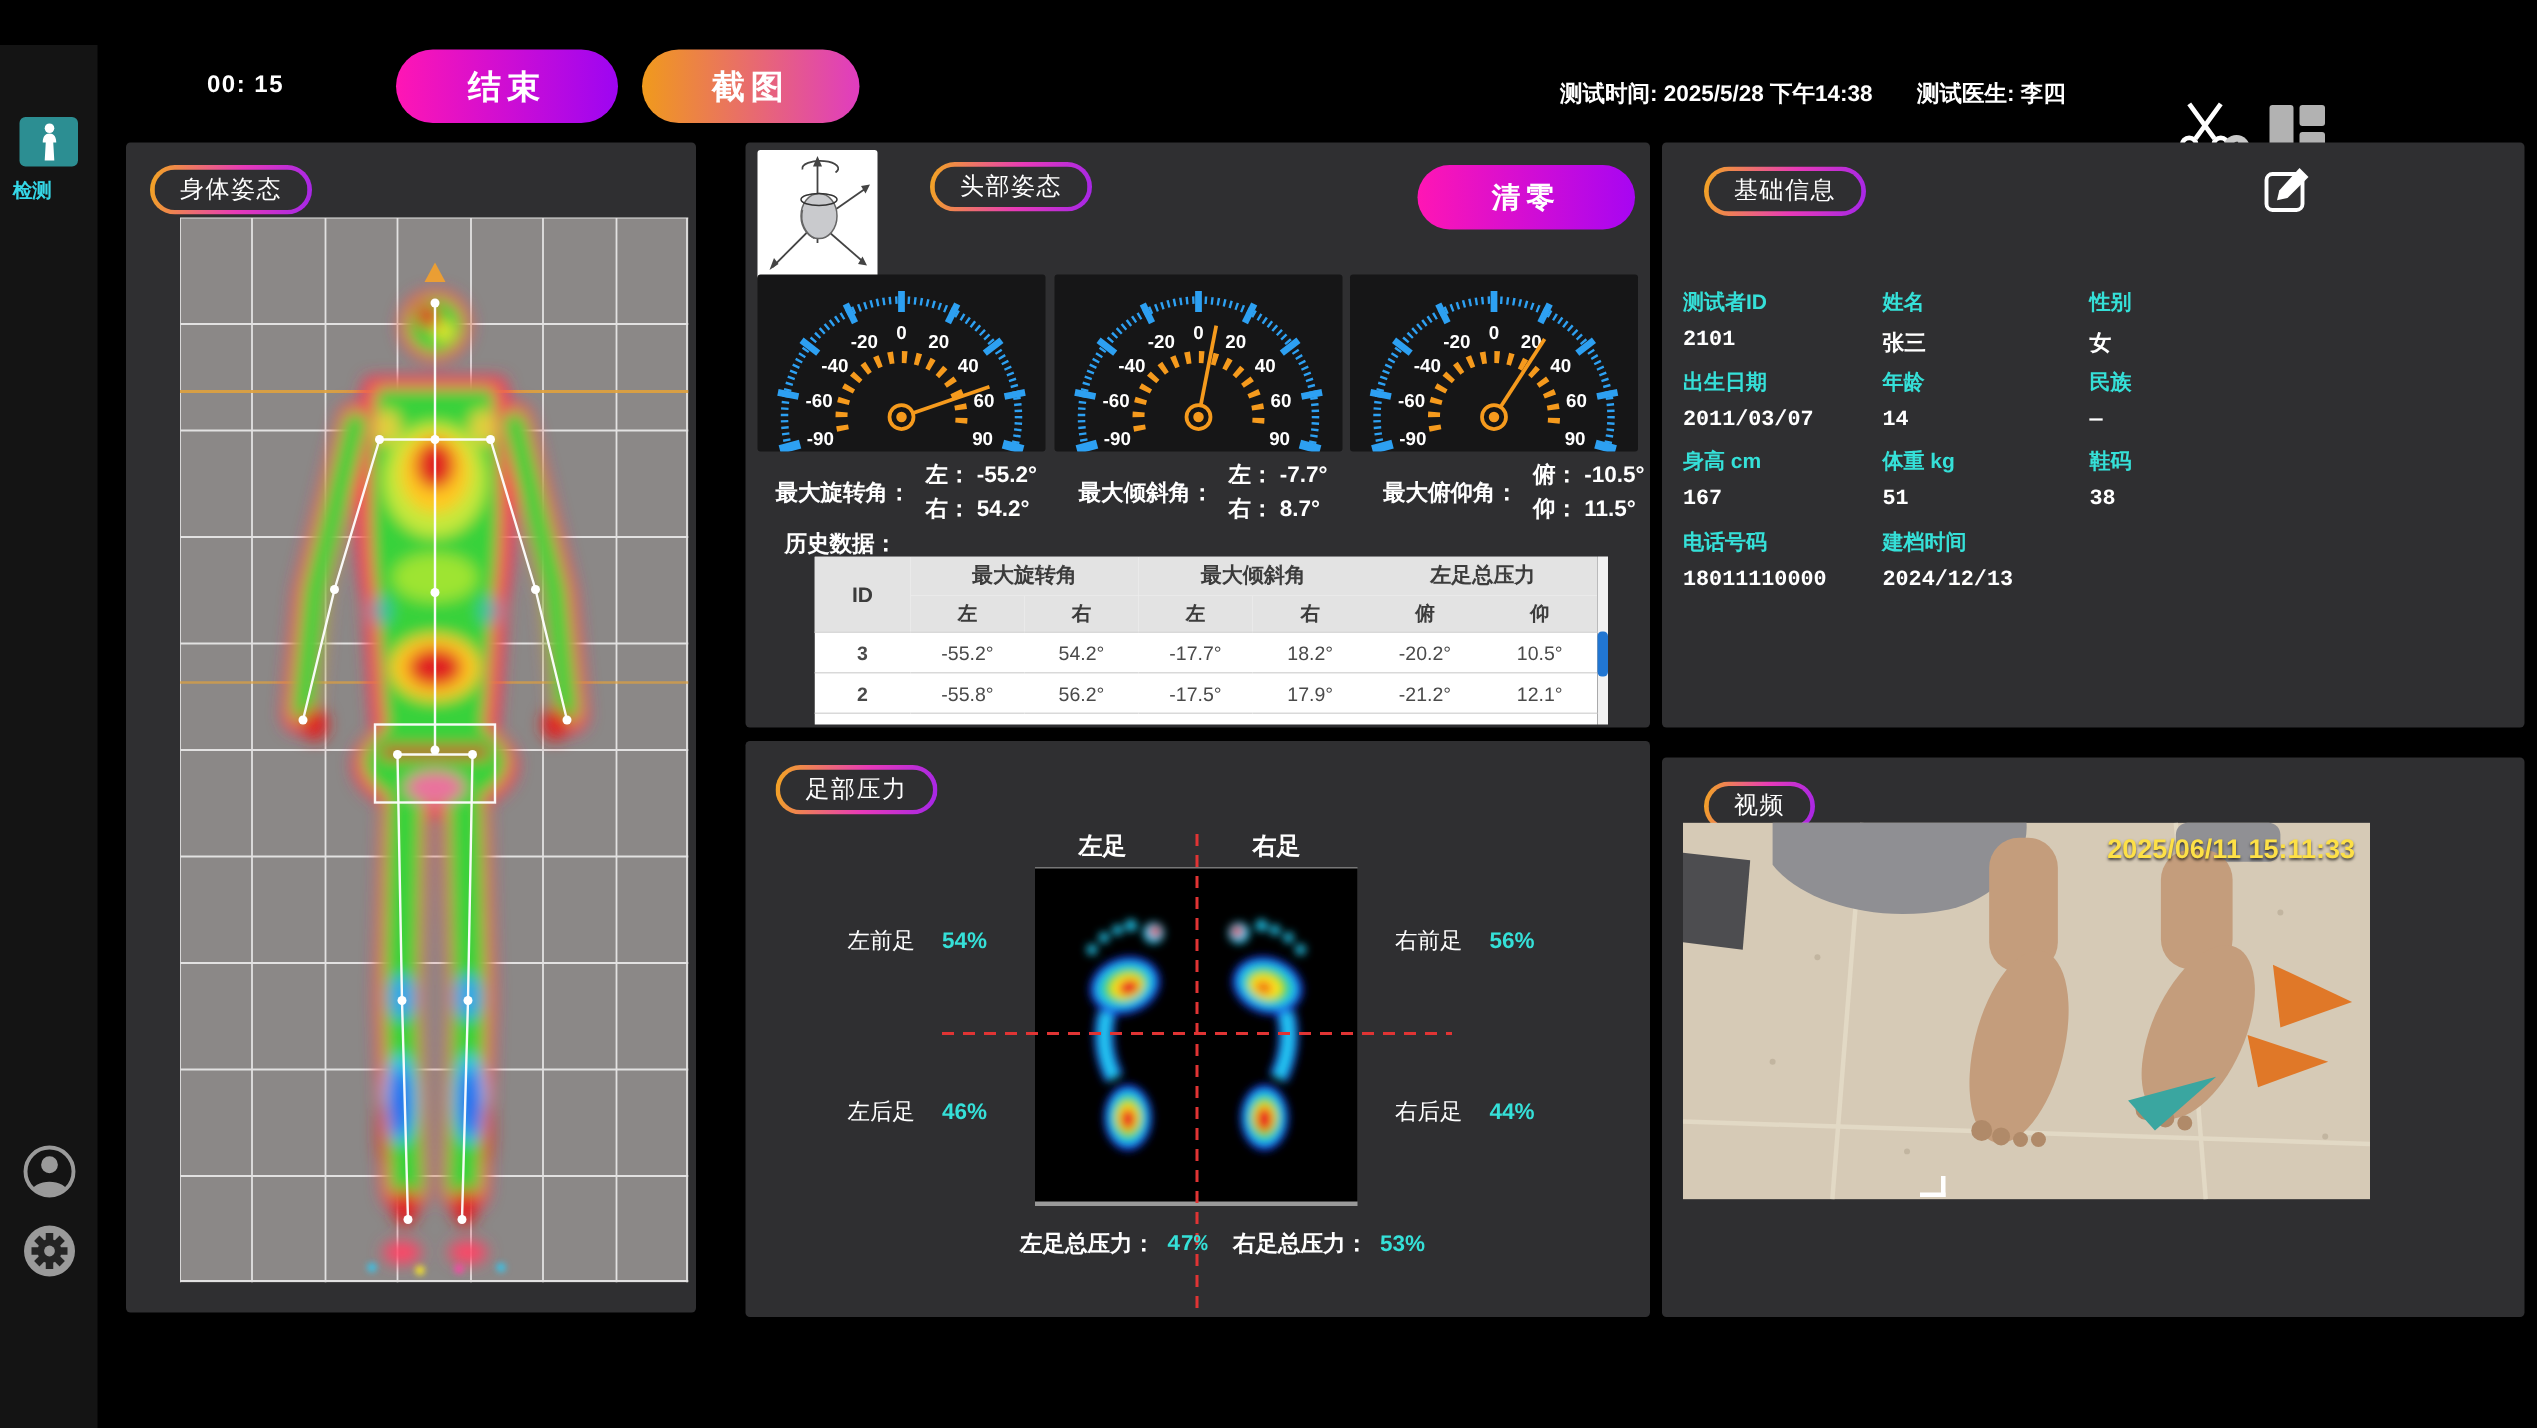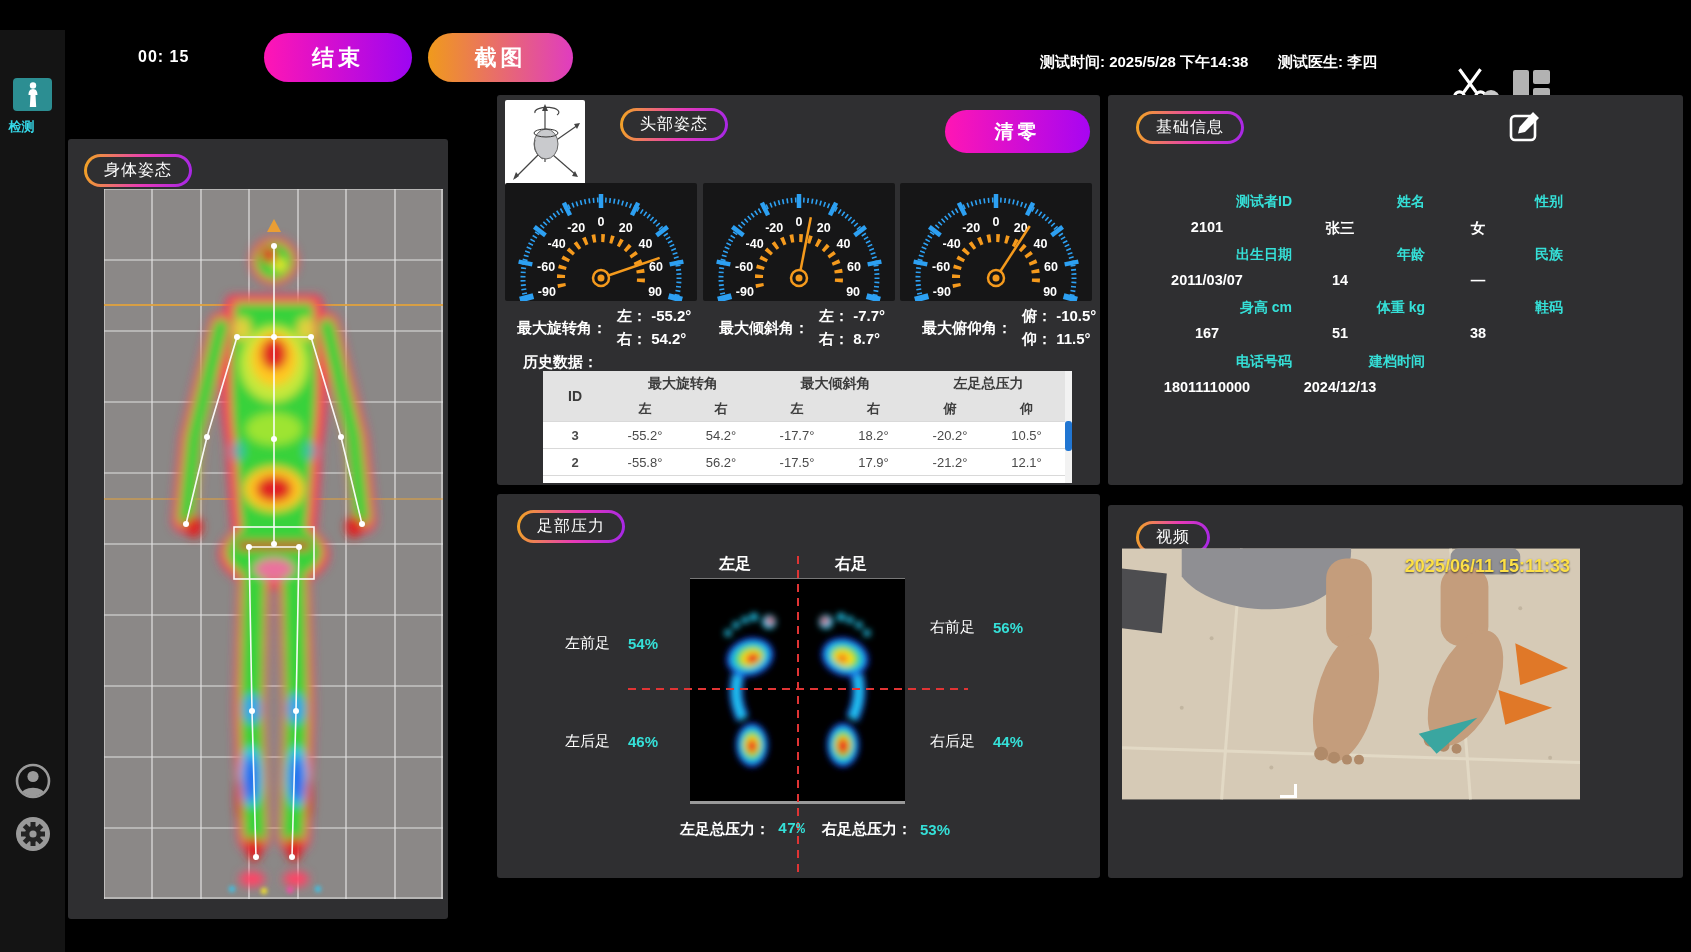--- a/index.html
+++ b/index.html
@@ -26,22 +26,22 @@
   .metric .mlines{display:flex;flex-direction:column;gap:4px;font-size:15px;font-weight:bold;}
   table.hist{border-collapse:collapse;width:522px;background:#fff;color:#4a4a4a;
              font-size:13px;table-layout:fixed;}
   table.hist th{background:#e3e3e3;color:#3c3c3c;font-weight:bold;padding:0;}
   table.hist .grow{height:26px;font-size:14px;}
   table.hist .srow th{height:24px;}
   table.hist td{height:24px;text-align:center;border-top:1px solid #d9d9d9;}
   table.hist th{text-align:center;}
   .vdash{width:2px;background:repeating-linear-gradient(180deg,#e03434 0 8px,transparent 8px 14px);}
   .hdash{height:2px;background:repeating-linear-gradient(90deg,#e03434 0 8px,transparent 8px 14px);}
-  .ilabel{position:absolute;width:170px;text-align:right;color:#35e0d8;font-weight:bold;font-size:14px;}
-  .ivalue{position:absolute;width:170px;text-align:center;color:#fff;font-weight:bold;font-size:14.5px;}
+  .ilabel{position:absolute;width:170px;text-align:left;color:#35e0d8;font-weight:bold;font-size:14px;}
+  .ivalue{position:absolute;width:170px;color:#fff;font-weight:bold;font-size:14.5px;font-family:Liberation Mono, monospace;}
   .regrow{position:absolute;display:flex;gap:18px;align-items:center;}
   .photo-ts{position:absolute;top:8px;right:10px;font-size:18px;font-weight:bold;color:#fde047;
             text-shadow:0 1px 2px rgba(0,0,0,.7);}
   .corner{position:absolute;width:14px;height:11px;border-right:3px solid #fff;border-bottom:3px solid #fff;}
 </style>
 </head>
 <body>
 
 <div id="app">
 
@@ -98,21 +98,21 @@
     </svg>
     <span class="abs" style="right:0;bottom:0;width:18px;height:18px;border-radius:50%;background:#c9c9c9;color:#222;font-size:11px;font-weight:bold;display:flex;align-items:center;justify-content:center;">1</span>
   </div>
 
   <div class="abs" style="left:1513px;top:70px;width:38px;height:32px;">
     <span class="abs" style="left:0;top:0;width:16px;height:31px;background:#b2b2b2;border-radius:2px;"></span>
     <span class="abs" style="left:20px;top:0;width:17px;height:14px;background:#b2b2b2;border-radius:2px;"></span>
     <span class="abs" style="left:20px;top:18px;width:17px;height:13px;background:#b2b2b2;border-radius:2px;"></span>
   </div>
 
-  <div class="panel" style="left:68px;top:95px;width:380px;height:780px;margin-top:44px;">
+  <div class="panel" style="left:84px;top:95px;width:380px;height:780px;">
     <span class="pill abs" style="left:16px;top:15px;">身体姿态</span>
     <svg class="abs" style="left:36px;top:50px;" width="339" height="710" viewBox="0 0 339 710">
       <defs>
         <filter id="b1" x="-40%" y="-40%" width="180%" height="180%">
             <feGaussianBlur stdDeviation="5"></feGaussianBlur>
           </filter>
         <filter id="b2" x="-60%" y="-60%" width="220%" height="220%">
             <feGaussianBlur stdDeviation="2"></feGaussianBlur>
           </filter>
       </defs>
@@ -467,21 +467,21 @@
         <ellipse cx="153" cy="166" rx="16" ry="22" fill="#1836ee"></ellipse>
         <ellipse cx="153" cy="166" rx="13" ry="18" fill="#22c8ee"></ellipse>
         <ellipse cx="153" cy="166" rx="10" ry="14" fill="#35d23a"></ellipse>
         <ellipse cx="153" cy="166" rx="7.5" ry="10" fill="#ffe822"></ellipse>
         <ellipse cx="153" cy="167" rx="5.5" ry="8" fill="#e82222"></ellipse>
       </g>
     </svg>
     <div class="vdash abs" style="left:300px;top:62px;height:318px;"></div>
     <div class="hdash abs" style="left:131px;top:194px;width:340px;"></div>
 
-    <div class="regrow" style="left:68px;top:124px;margin-top:16px;">
+    <div class="regrow" style="left:68px;top:124px;">
       <span class="wlabel">左前足</span>
         <span class="cyan" style="font-size:15px;">54%</span>
     </div>
     <div class="regrow" style="left:433px;top:124px;">
       <span class="wlabel">右前足</span>
         <span class="cyan" style="font-size:15px;">56%</span>
     </div>
     <div class="regrow" style="left:68px;top:238px;">
       <span class="wlabel">左后足</span>
         <span class="cyan" style="font-size:15px;">46%</span>

